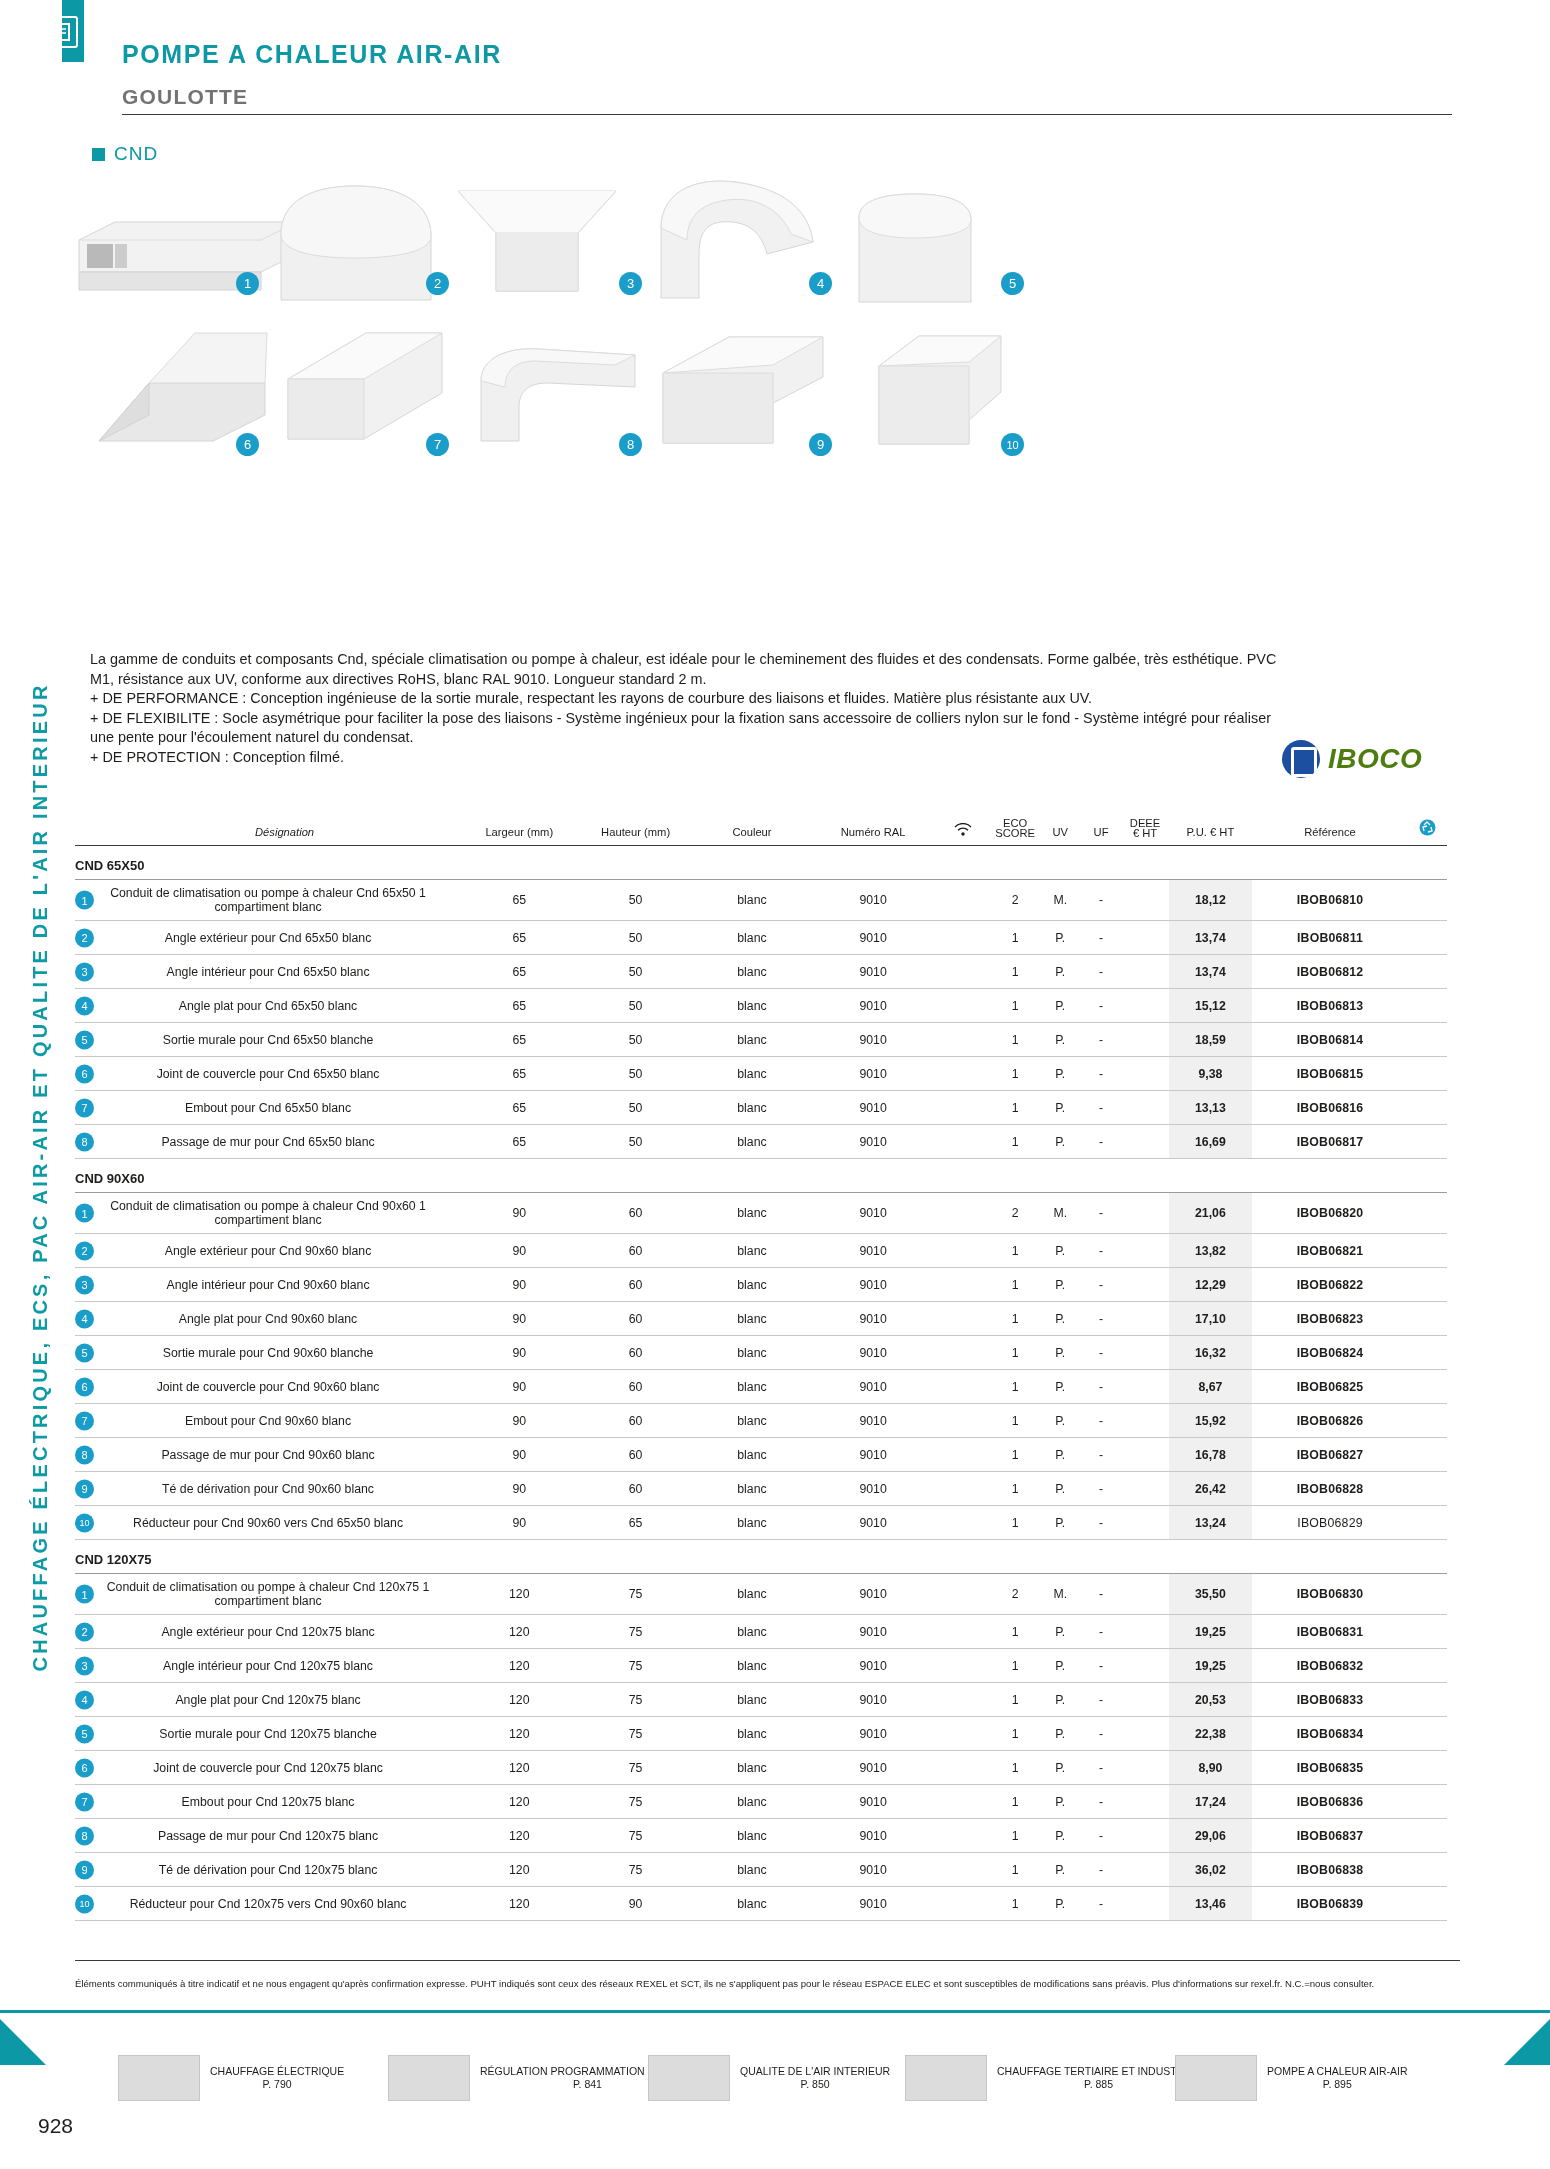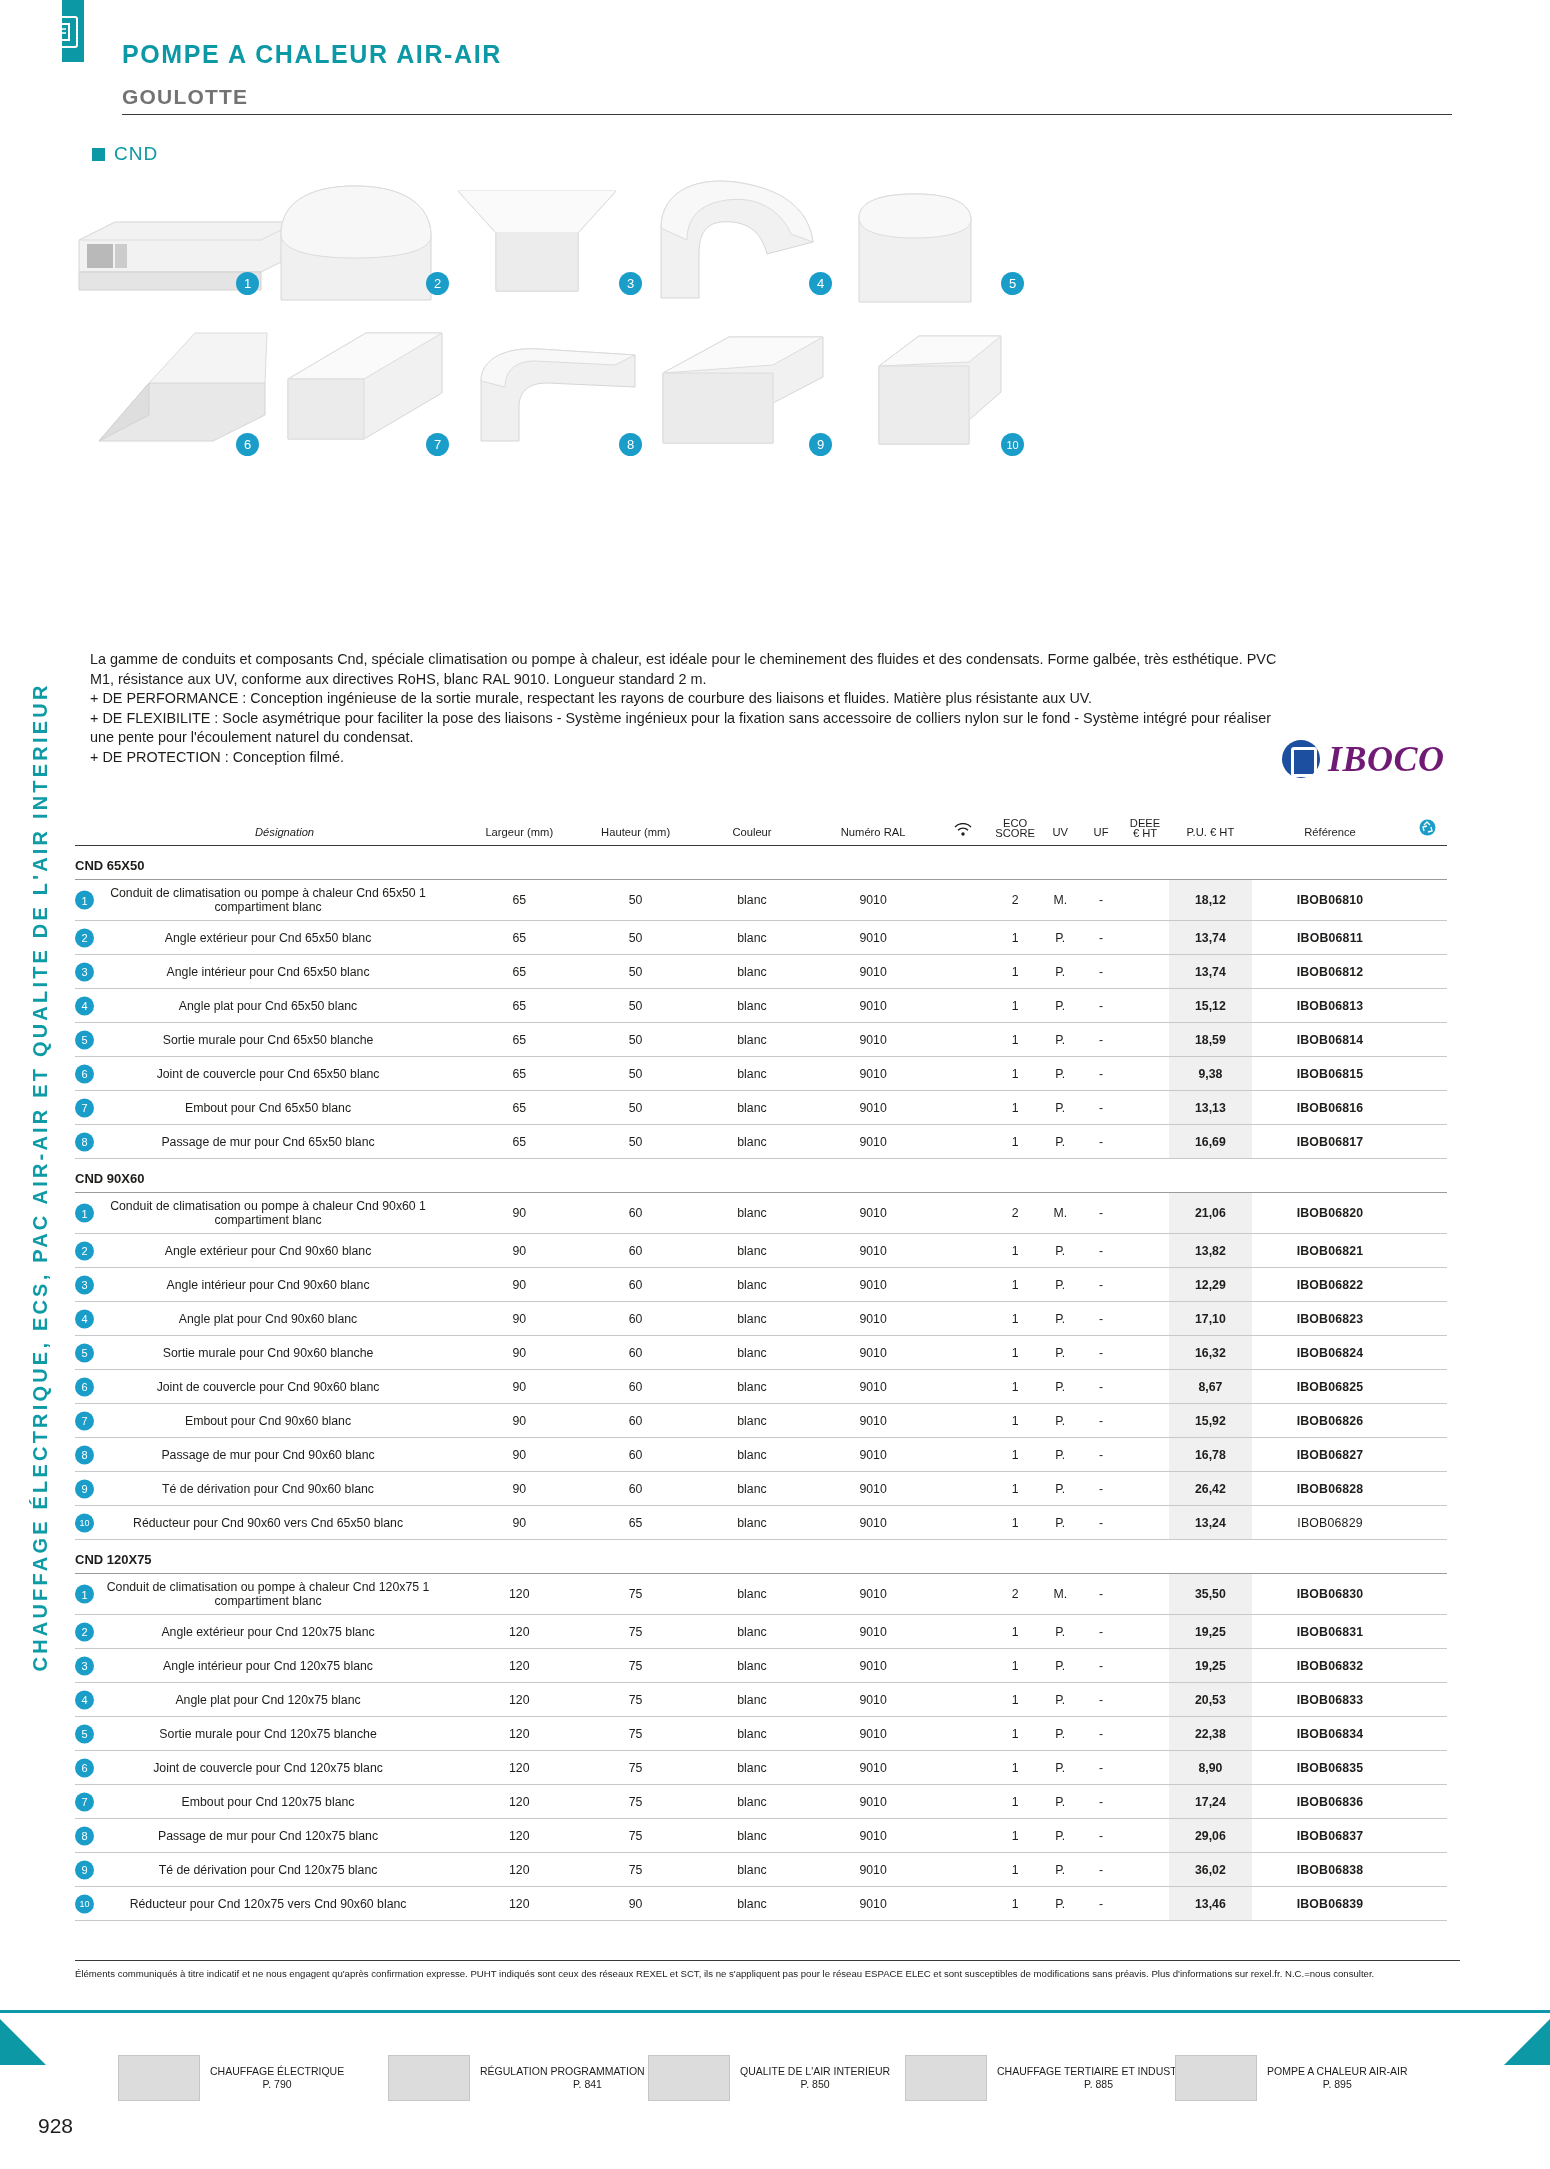--- a/index.html
+++ b/index.html
@@ -89,22 +89,22 @@
     width:38px; height:38px; border-radius:50%;
     background:#1d4fa0; position:relative;
   }
   .iboco-circle:after {
     content:""; position:absolute; left:9px; top:7px;
     width:20px; height:24px;
     border:3px solid #fff; border-radius:3px;
     clip-path:polygon(0 0,100% 0,100% 100%,0 100%);
   }
   .iboco-text {
-    font-family:Liberation Serif, serif;
-    font-style:italic; font-weight:bold; font-size:36px; color:#701a75;
+    font-family:Liberation Sans, sans-serif;
+    font-style:italic; font-weight:bold; font-size:28px; color:#4d7c0f;
     letter-spacing:0.5px;
   }
 
   
   table.pt {
     position:absolute; left:75px; top:818px; width:1372px;
     border-collapse:collapse;
     font-size:12.3px; color:#1d1d1b;
   }
   table.pt thead th {
@@ -136,21 +136,21 @@
     width:19px; height:19px; border-radius:50%;
     background:#1a9ec9; color:#fff; font-size:11px;
     display:flex; align-items:center; justify-content:center;
   }
   .rowbadge.sm { font-size:9px; }
   .pricecol { background:#f0f0f0; }
   
   .footnote {
     position:absolute; left:75px; top:1960px; width:1385px;
     font-size:9.6px; color:#1d1d1b;
-    border-top:1.2px solid #3a3a3a; padding-top:7px;
+    border-top:1.2px solid #3a3a3a; padding-top:17px;
   }
   
   .bottom {
     position:absolute; left:0; top:2019px; width:1550px; height:150px;
     background:#ffffff;
   }
   .bottom-line { position:absolute; left:0; top:2010px; width:1550px; height:3px; background:#0c98a4; }
   .pagenum {
     position:absolute; left:38px; top:2100px; font-size:21px; color:#1d1d1b;margin-top:14px;
   }

